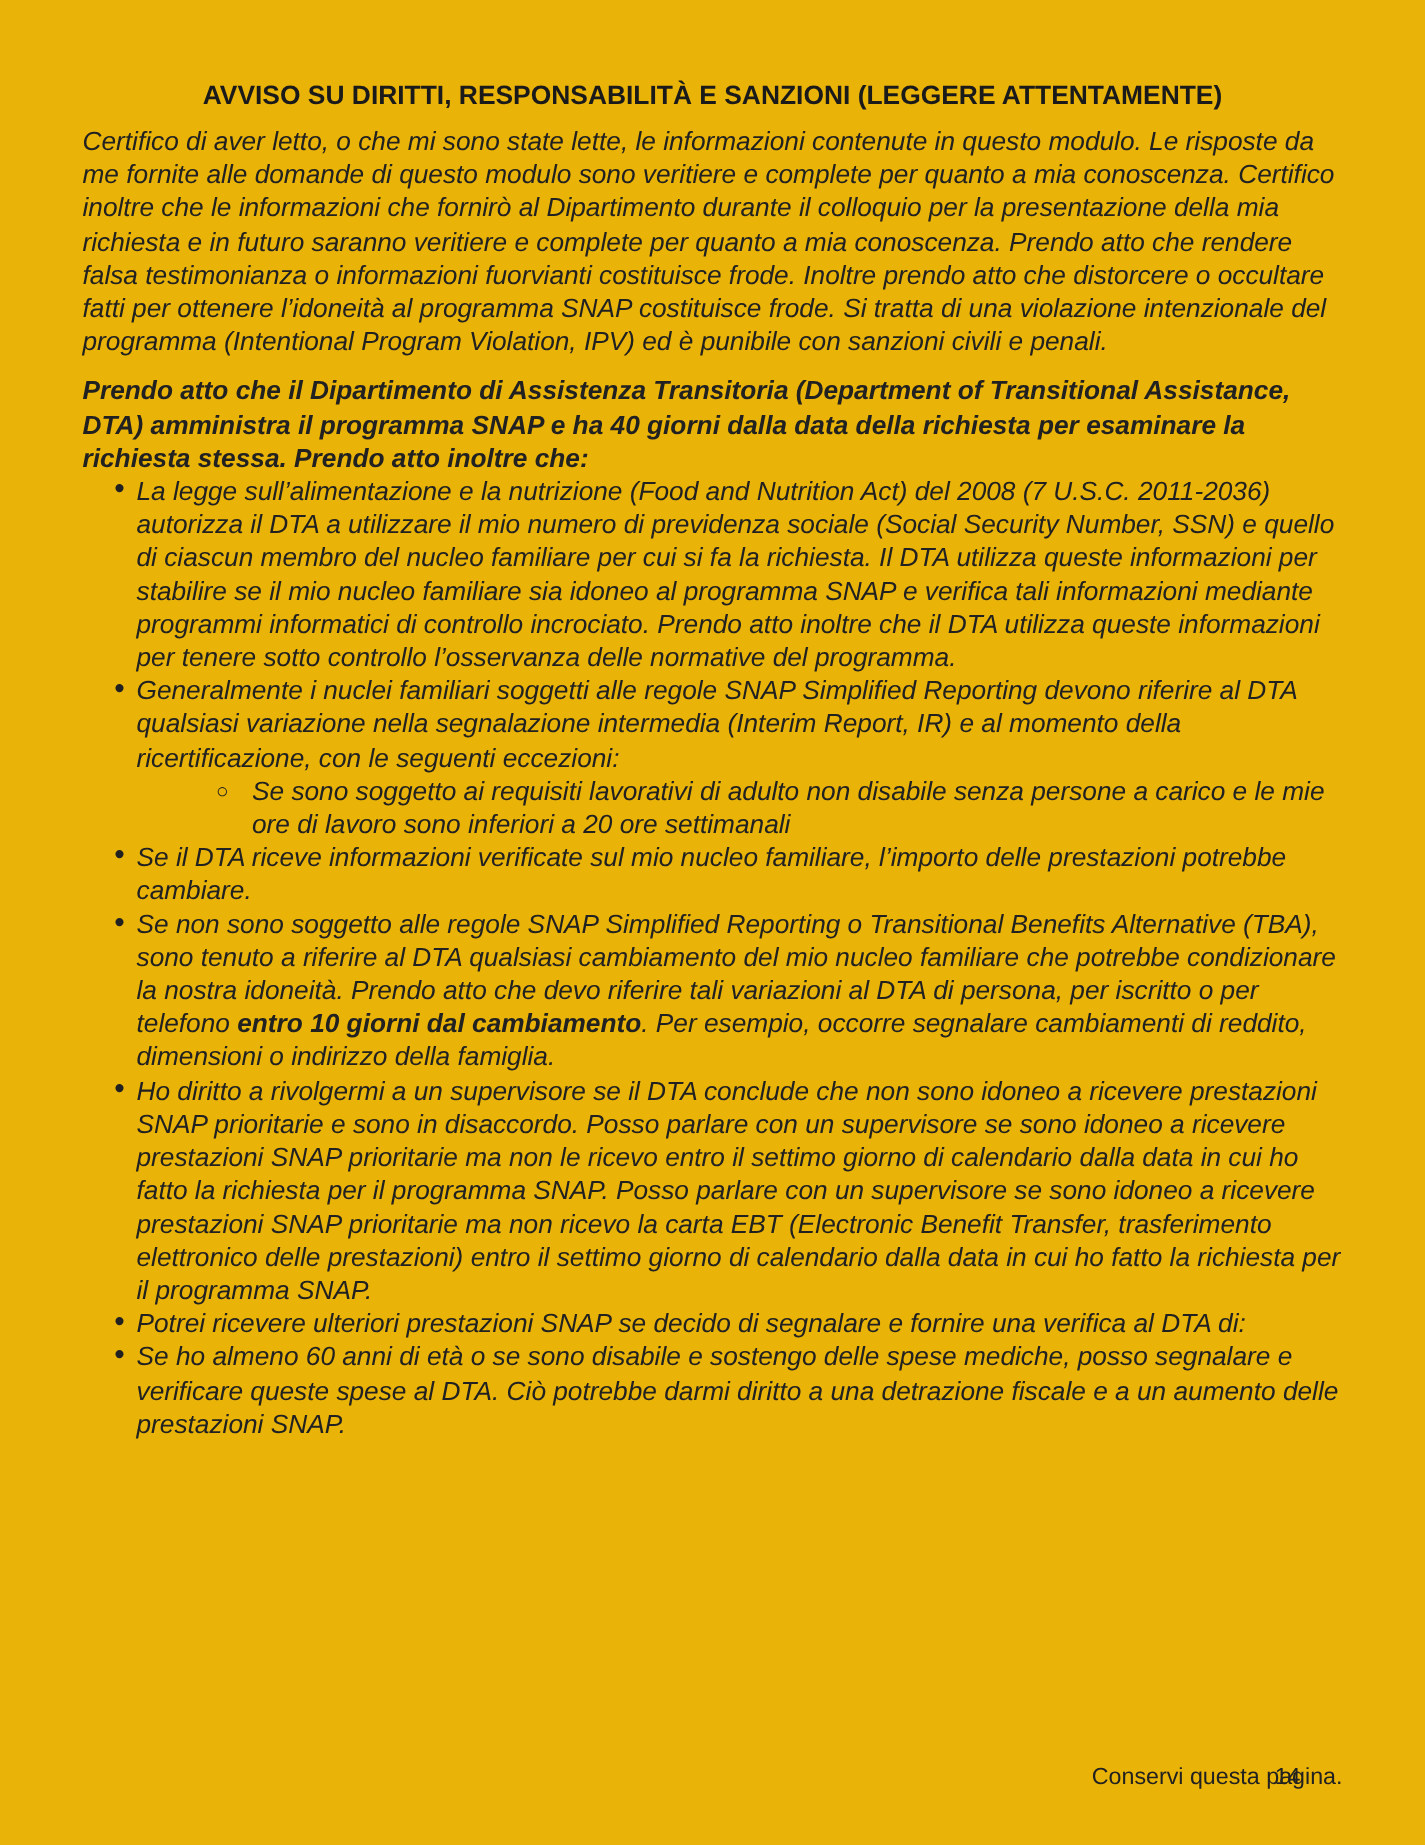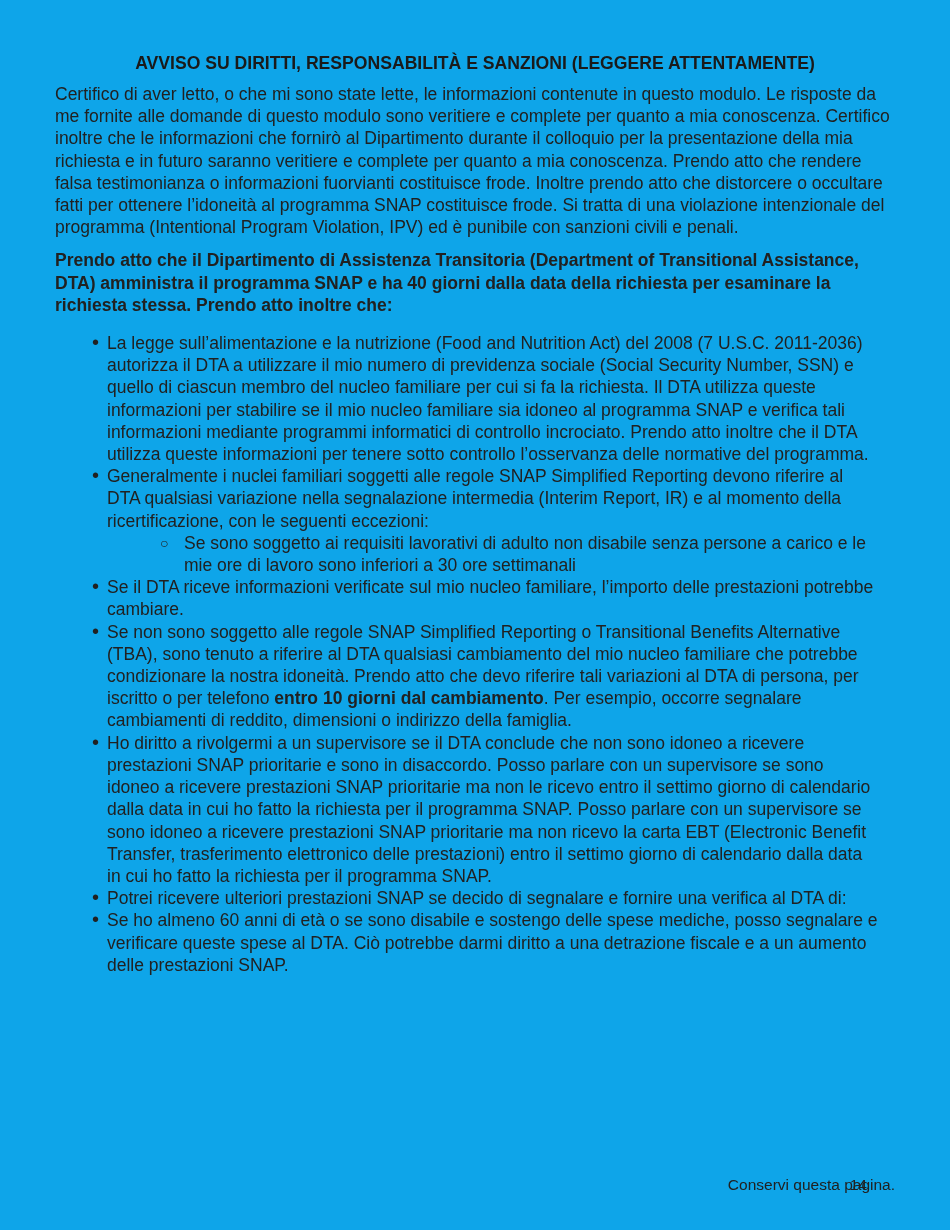--- a/index.html
+++ b/index.html
@@ -2,39 +2,39 @@
 <html><head>
 <meta charset="utf-8">
 <style>
   html, body { margin: 0; padding: 0; background: #ffffff; }
   .page {
     position: relative;
     width: 950px;
     height: 1230px;
     box-sizing: border-box;
     padding: 52px 55px 0 55px;
-    background: #0ea5e9;
+    background: #eab308;
     color: #212121;
     font-family: "Liberation Sans", "DejaVu Sans", sans-serif;
     font-size: 17.5px;
     line-height: 22.2px;
     overflow: hidden;
   }
   h1.title {
     margin: 0 0 8px 0;
     font-size: 17.6px;
     line-height: 23px;
     text-align: center;
     font-weight: 700;
     color: #1a1a1a;
   }
-  p { margin: 0; }
+  p { margin: 0; font-style: italic; }
   p.intro { margin-bottom: 11px; }
   p.lead { font-weight: 700; }
-  ul.bullets { list-style: none; margin: 16px; padding: 0 0 0 36px; }
+  ul.bullets { list-style: none; margin: 0; padding: 0 0 0 36px; font-style: italic; }
   ul.bullets > li { position: relative; }
   ul.bullets > li::before {
     content: "\2022";
     position: absolute;
     left: -15px;
     top: -1px;
     font-size: 20px;
   }
   ul.sub { list-style: none; margin: 0; padding: 0 0 0 77px; }
   ul.sub > li { position: relative; }
@@ -60,21 +60,21 @@
 </head>
 <body>
 
 <div class="page">
   <h1 class="title">AVVISO SU DIRITTI, RESPONSABILITÀ E SANZIONI (LEGGERE ATTENTAMENTE)</h1>
   <p class="intro">Certifico di aver letto, o che mi sono state lette, le informazioni contenute in questo modulo. Le risposte da me fornite alle domande di questo modulo sono veritiere e complete per quanto a mia conoscenza. Certifico inoltre che le informazioni che fornirò al Dipartimento durante il colloquio per la presentazione della mia richiesta e in futuro saranno veritiere e complete per quanto a mia conoscenza. Prendo atto che rendere falsa testimonianza o informazioni fuorvianti costituisce frode. Inoltre prendo atto che distorcere o occultare fatti per ottenere l’idoneità al programma SNAP costituisce frode. Si tratta di una violazione intenzionale del programma (Intentional Program Violation, IPV) ed è punibile con sanzioni civili e penali.</p>
   <p class="lead">Prendo atto che il Dipartimento di Assistenza Transitoria (Department of Transitional Assistance, DTA) amministra il programma SNAP e ha 40 giorni dalla data della richiesta per esaminare la richiesta stessa. Prendo atto inoltre che:</p>
   <ul class="bullets" id="bullet-list">
       <li><span><span>La legge sull’alimentazione e la nutrizione (Food and Nutrition Act) del 2008 (7 U.S.C. 2011-2036) autorizza il DTA a utilizzare il mio numero di previdenza sociale (Social Security Number, SSN) e quello di ciascun membro del nucleo familiare per cui si fa la richiesta. Il DTA utilizza queste informazioni per stabilire se il mio nucleo familiare sia idoneo al programma SNAP e verifica tali informazioni mediante programmi informatici di controllo incrociato. Prendo atto inoltre che il DTA utilizza queste informazioni per tenere sotto controllo l’osservanza delle normative del programma.</span></span></li>
       <li><span><span>Generalmente i nuclei familiari soggetti alle regole SNAP Simplified Reporting devono riferire al DTA qualsiasi variazione nella segnalazione intermedia (Interim Report, IR) e al momento della ricertificazione, con le seguenti eccezioni:</span></span><ul class="sub">
-          <li>Se sono soggetto ai requisiti lavorativi di adulto non disabile senza persone a carico e le mie ore di lavoro sono inferiori a 30 ore settimanali</li>
+          <li>Se sono soggetto ai requisiti lavorativi di adulto non disabile senza persone a carico e le mie ore di lavoro sono inferiori a 20 ore settimanali</li>
         </ul></li>
       <li><span><span>Se il DTA riceve informazioni verificate sul mio nucleo familiare, l’importo delle prestazioni potrebbe cambiare.</span></span></li>
       <li><span><span>Se non sono soggetto alle regole SNAP Simplified Reporting o Transitional Benefits Alternative (TBA), sono tenuto a riferire al DTA qualsiasi cambiamento del mio nucleo familiare che potrebbe condizionare la nostra idoneità. Prendo atto che devo riferire tali variazioni al DTA di persona, per iscritto o per telefono </span><b>entro 10 giorni dal cambiamento</b><span>. Per esempio, occorre segnalare cambiamenti di reddito, dimensioni o indirizzo della famiglia.</span></span></li>
       <li><span><span>Ho diritto a rivolgermi a un supervisore se il DTA conclude che non sono idoneo a ricevere prestazioni SNAP prioritarie e sono in disaccordo. Posso parlare con un supervisore se sono idoneo a ricevere prestazioni SNAP prioritarie ma non le ricevo entro il settimo giorno di calendario dalla data in cui ho fatto la richiesta per il programma SNAP. Posso parlare con un supervisore se sono idoneo a ricevere prestazioni SNAP prioritarie ma non ricevo la carta EBT (Electronic Benefit Transfer, trasferimento elettronico delle prestazioni) entro il settimo giorno di calendario dalla data in cui ho fatto la richiesta per il programma SNAP.</span></span></li>
       <li><span><span>Potrei ricevere ulteriori prestazioni SNAP se decido di segnalare e fornire una verifica al DTA di:</span></span><ul class="sub">
         </ul></li>
       <li><span><span>Se ho almeno 60 anni di età o se sono disabile e sostengo delle spese mediche, posso segnalare e verificare queste spese al DTA. Ciò potrebbe darmi diritto a una detrazione fiscale e a un aumento delle prestazioni SNAP.</span></span></li>
     </ul>
   <div class="footer">
     <span class="footer-note">Conservi questa pagina.</span>

